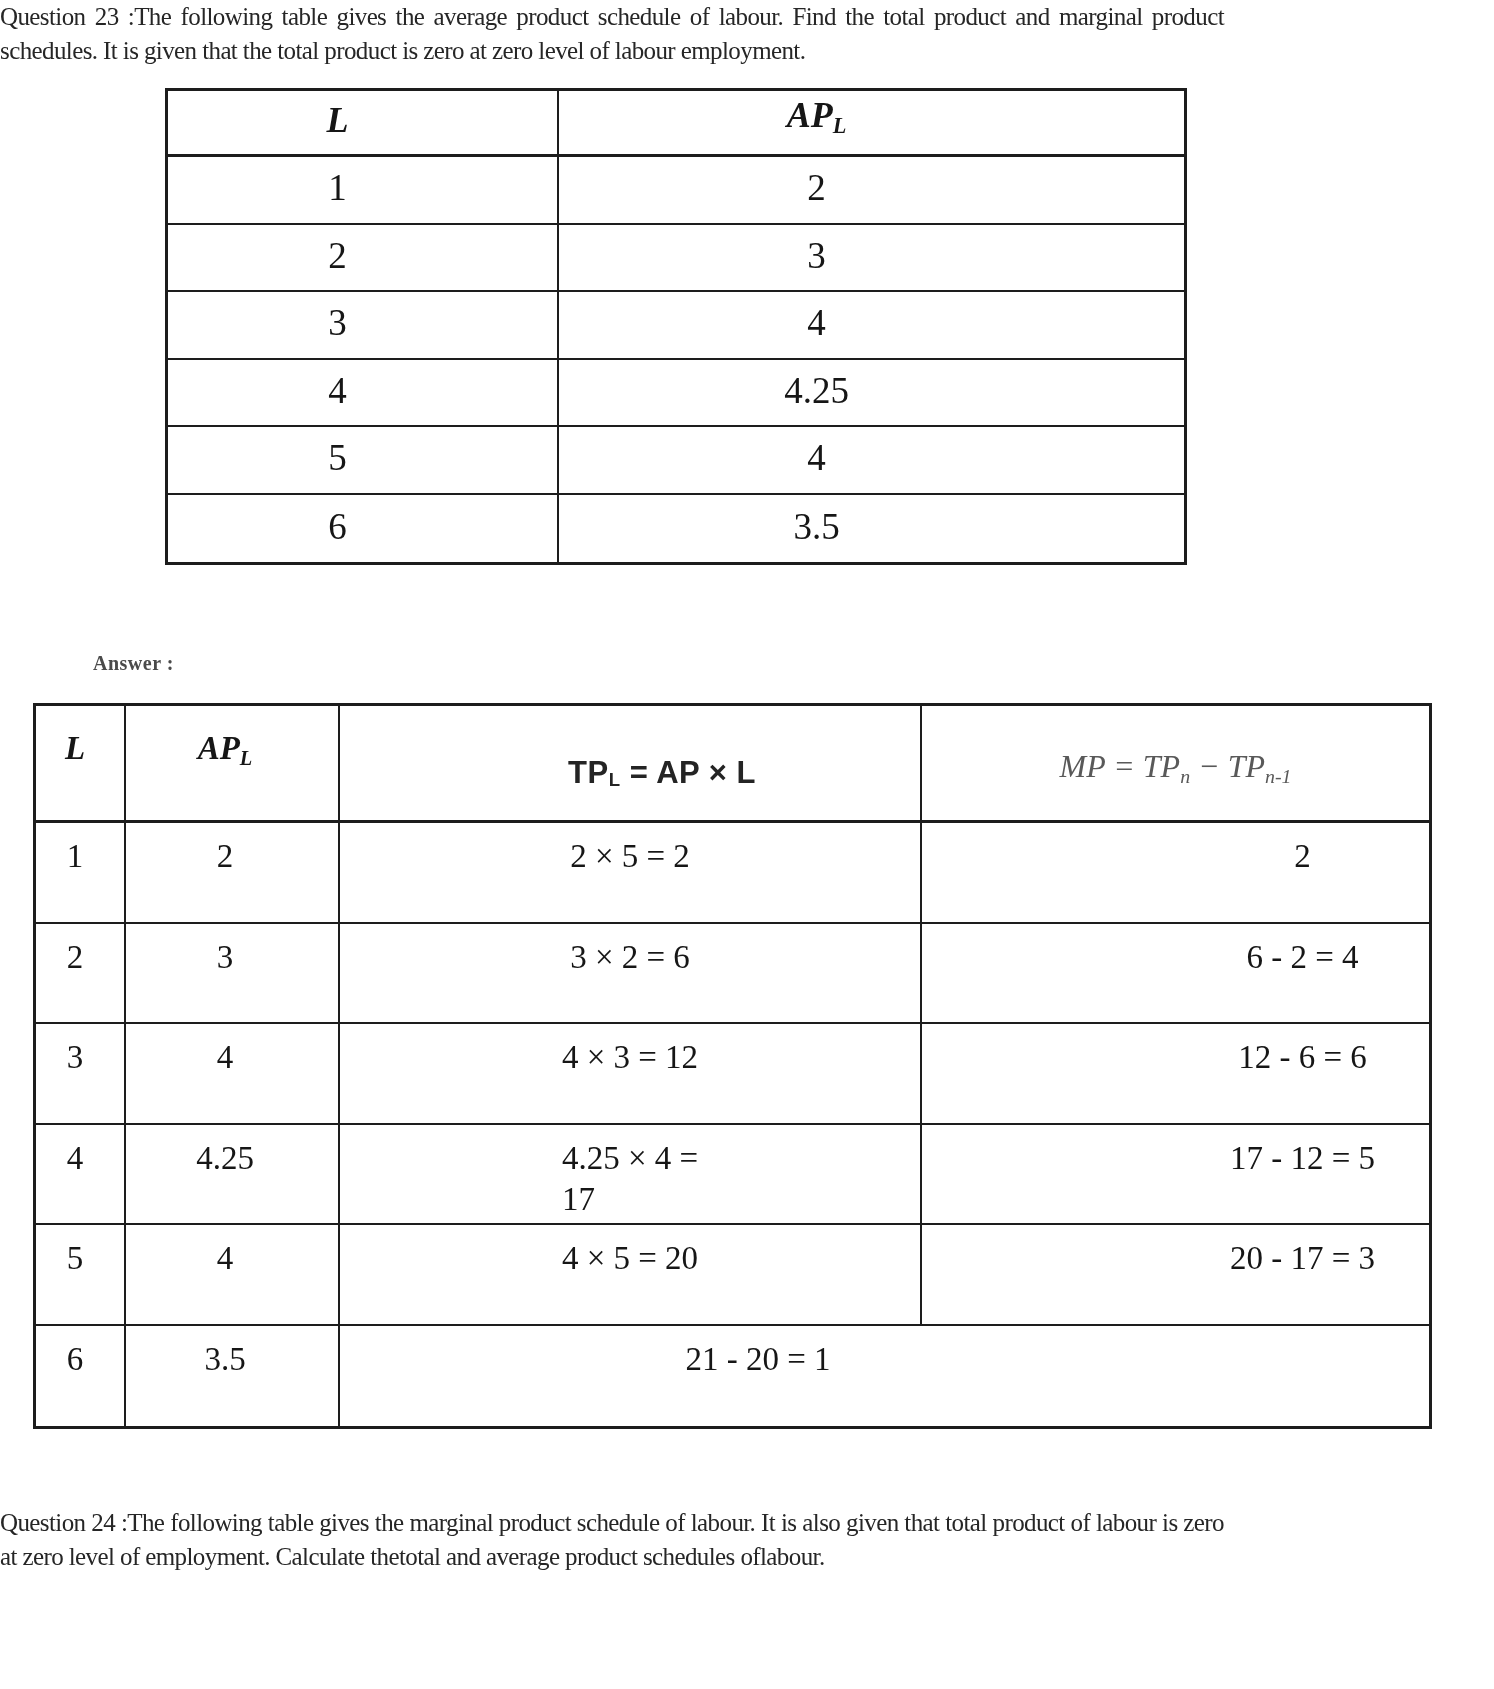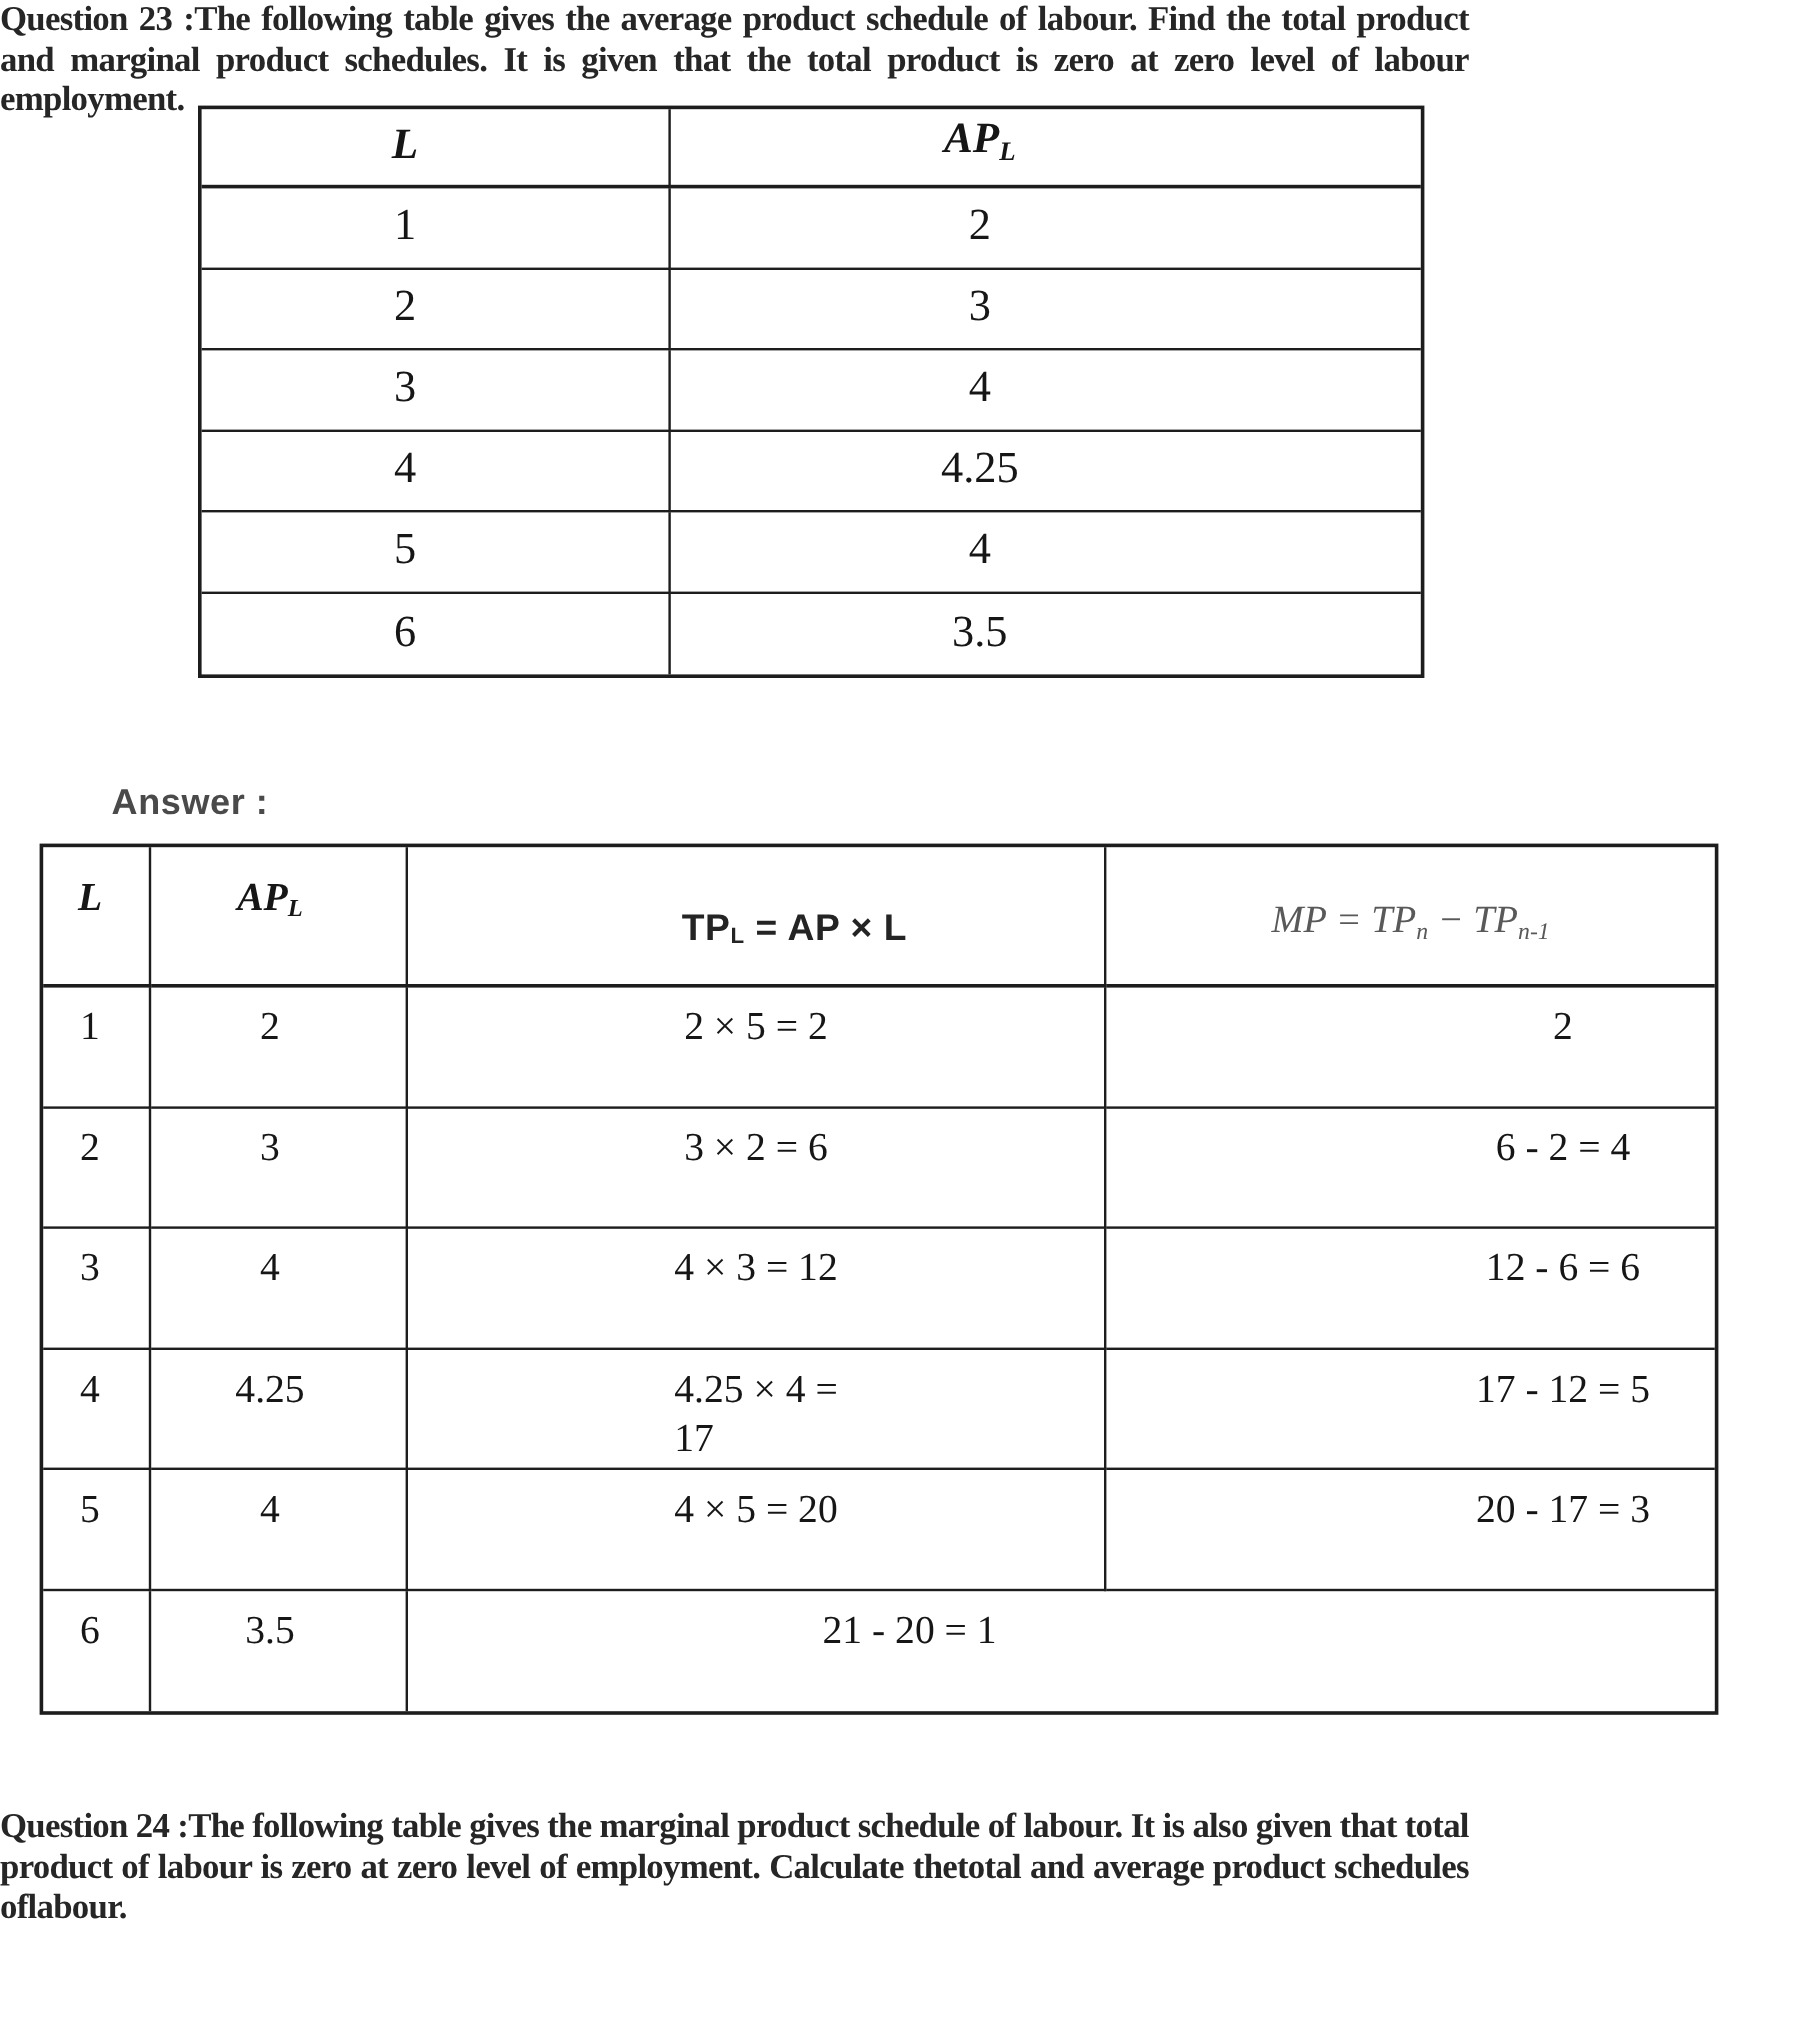--- a/index.html
+++ b/index.html
@@ -3,29 +3,29 @@
 <meta charset="utf-8">
 <style>
   * { margin:0; padding:0; box-sizing:border-box; }
   html, body { width:1494px; height:1689px; }
   body {
     position:relative; background:#ffffff; overflow:hidden;
     color:#1f1f1f; font-family:"Liberation Serif", serif;
   }
   .q-para {
     position:absolute; left:0; width:1224px;
-    font-weight:bold; font-size:29px; line-height:33.5px;
+    font-weight:normal; font-size:25px; line-height:33.5px;
     letter-spacing:-0.6px; text-align:justify; color:#262626;
   }
   #q23 { top:0; }
   #q24 { top:1506px; }
   .answer-label {
     position:absolute; left:93px; top:652px;
-    font-family:Liberation Sans, sans-serif; font-weight:bold;
-    font-size:30px; color:#4a4a4a; letter-spacing:0.5px;
+    font-family:Liberation Serif, serif; font-weight:bold;
+    font-size:20px; color:#4a4a4a; letter-spacing:0.5px;
   }
   .tbl { position:absolute; display:grid; border:3px solid #1d1d1d; background:#fff; }
   #table1 {
     left:165px; top:88px; width:1022px; height:477px;
     grid-template-columns:391px 1fr;
     grid-template-rows:66px repeat(6, 1fr);
   }
   #table2 {
     left:33px; top:703px; width:1399px; height:726px;
     grid-template-columns:90px 214px 582px 1fr;

